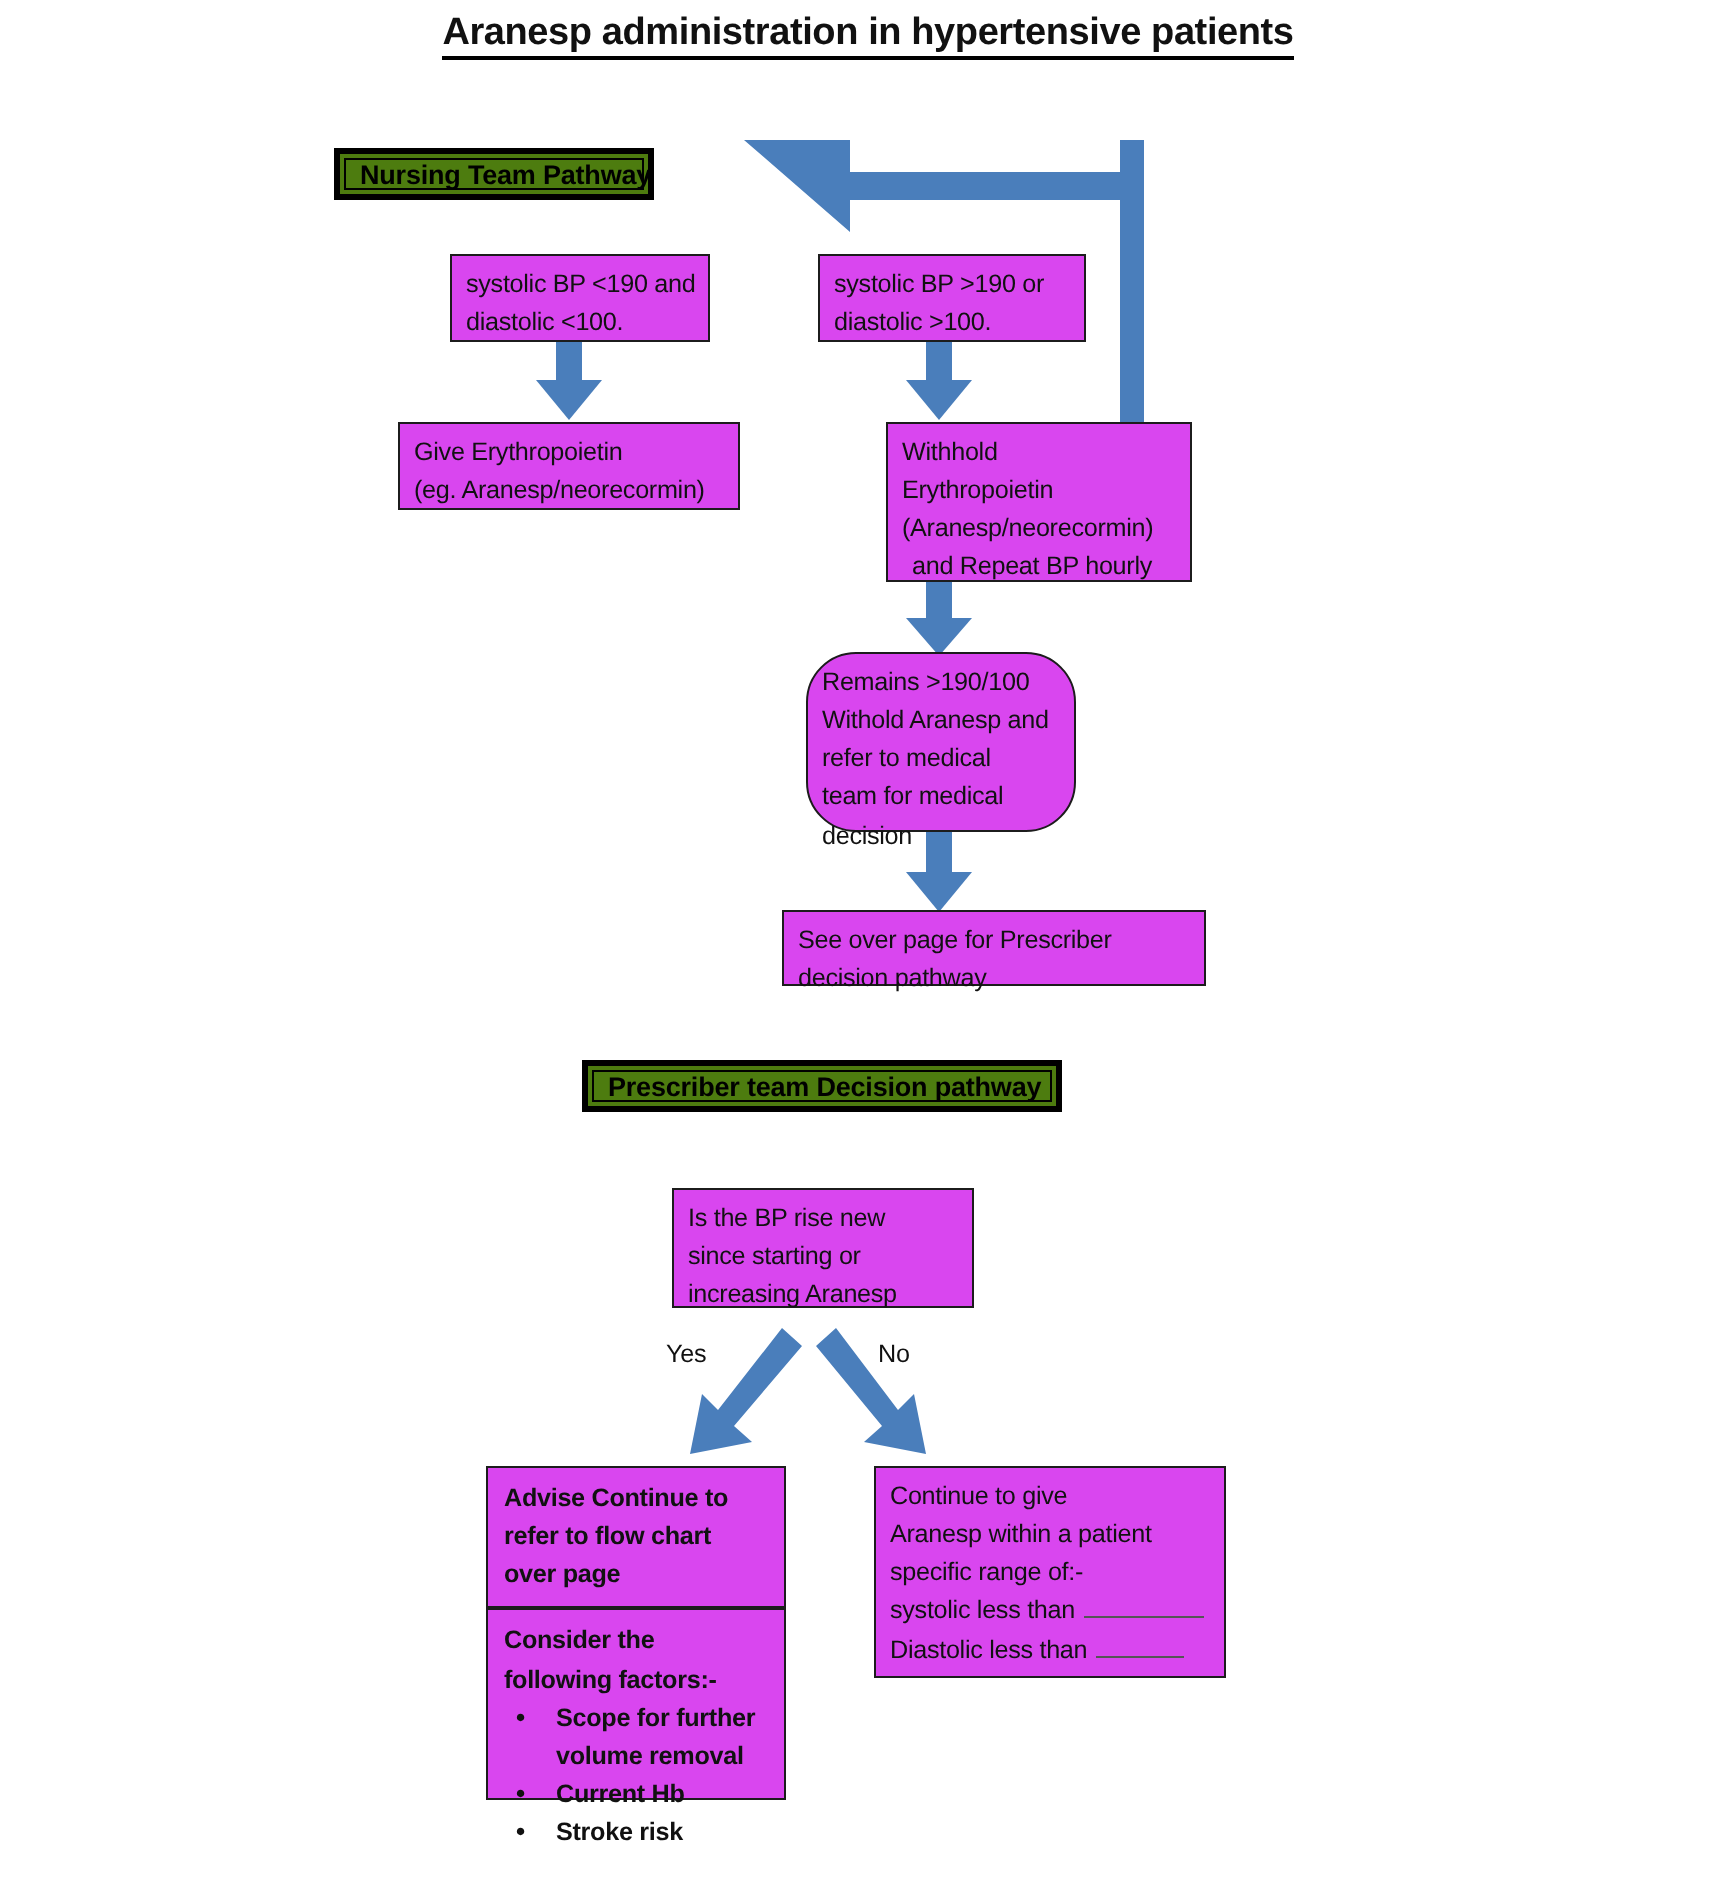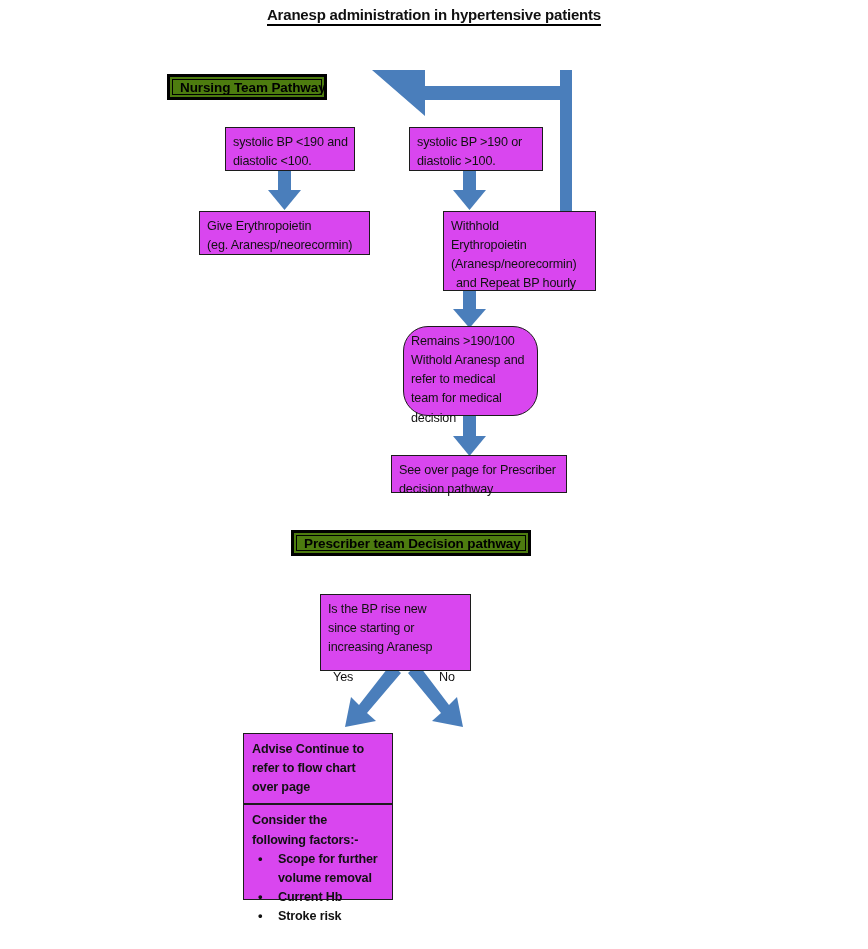--- a/index.html
+++ b/index.html
@@ -20,21 +20,21 @@
     overflow: hidden;
   }
 
   
   .page-title {
     position: absolute;
     left: 0;
     top: 6px;
     width: 868px;
     text-align: center;
-    font-size: 15px;
+    font-size: 19px;
     font-weight: bold;
     letter-spacing: -0.2px;
     color: #111;
   }
   .page-title span {
     border-bottom: 2px solid #000;
     padding-bottom: 1px;
   }
 
   
@@ -212,30 +212,30 @@
   </div>
 
   <div class="node" style="left:403px; top:326px; width:135px; height:90px;border-radius:25px;">
     <span class="ln">Remains &gt;190/100</span>
     <span class="ln">Withold Aranesp and</span>
     <span class="ln">refer to medical</span>
     <span class="ln">team for medical</span>
     <span class="ln">decision</span>
   </div>
 
-  <div class="node" style="left:391px; top:455px; width:176px; height:38px;">
+  <div class="node" style="left:391px; top:455px; width:212px; height:38px;">
     <span class="ln">See over page for Prescriber</span>
     <span class="ln">decision pathway</span>
   </div>
 
   <div class="section-header" style="left:291px; top:530px; width:240px; height:26px;">
     <div class="inner">Prescriber team Decision pathway</div>
   </div>
 
-  <div class="node" style="left:320px; top:594px; width:151px; height:77px;">
+  <div class="node" style="left:336px; top:594px; width:151px; height:60px;">
     <span class="ln">Is the BP rise new</span>
     <span class="ln">since starting or</span>
     <span class="ln">increasing Aranesp</span>
   </div>
 
   <div class="branch-label" style="left:333px; top:670px;">Yes</div>
   <div class="branch-label" style="left:439px; top:670px;">No</div>
 
   <div class="node stacked" style="left:243px; top:733px; width:150px; height:167px;font-weight:bold;">
     <div class="cell top">
@@ -254,14 +254,21 @@
         <li>
           <span class="wrap2">Current Hb</span>
         </li>
         <li>
           <span class="wrap2">Stroke risk</span>
         </li>
       </ul>
     </div>
   </div>
 
+  <div class="node" style="left:437px; top:733px; width:176px; height:106px;">
+    <span class="ln">Continue to give</span>
+    <span class="ln">Aranesp within a patient</span>
+    <span class="ln">specific range of:-</span>
+    <span class="ln"><span>systolic less than</span><span class="blank w1"></span></span>
+    <span class="ln"><span>Diastolic less than</span><span class="blank w2"></span></span>
+  </div>
 
 </div>
 
 </body></html>

